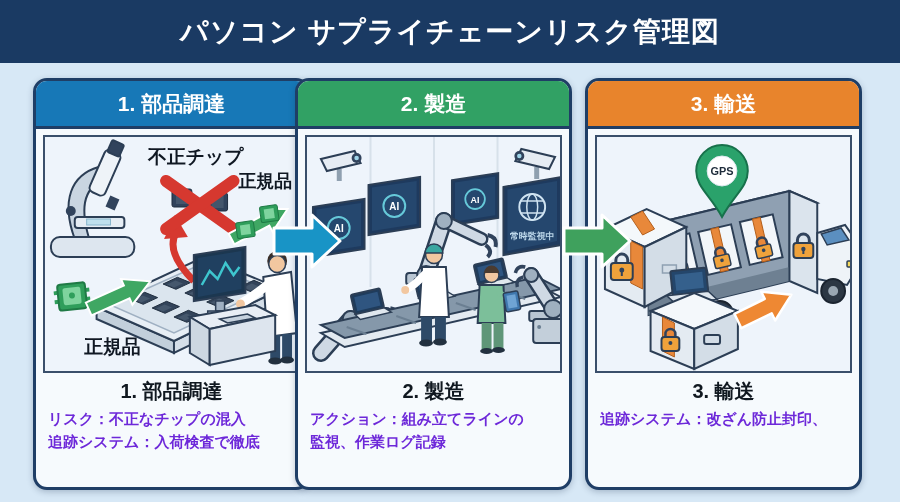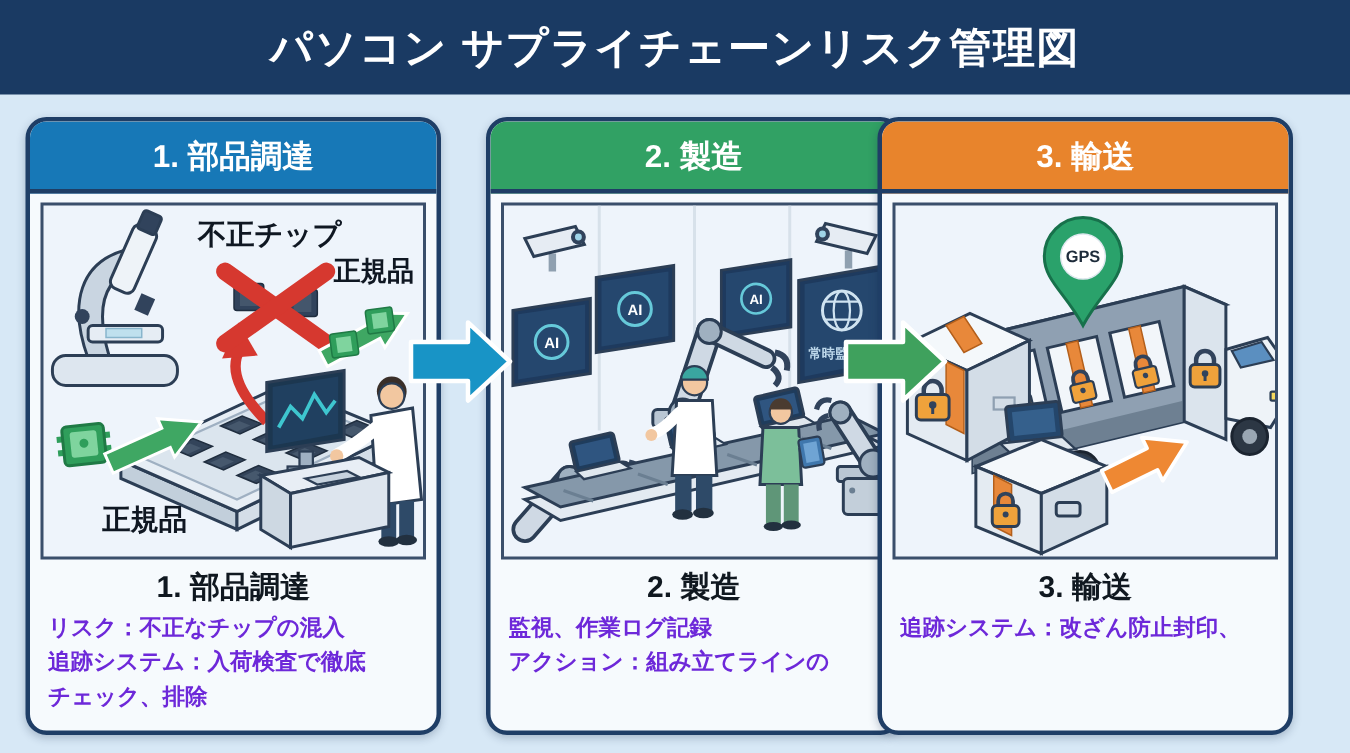--- a/index.html
+++ b/index.html
@@ -39,21 +39,21 @@
   }
   .flow-arrow{position:absolute;top:212px;width:70px;height:58px;z-index:6;}
 </style>
 </head>
 <body>
 
 <div class="titlebar">
   <div class="page-title">パソコン サプライチェーンリスク管理図</div>
 </div>
 
-<div class="panel" style="left:17px">
+<div class="panel" style="left:33px">
   <div class="panel-header hdr-blue">1. 部品調達</div>
   <div class="illus">
     <svg viewBox="0 0 255 234" preserveAspectRatio="none">
 
       <g>
         <path d="M 30,102 C 16,64 26,38 54,30 L 62,42 C 42,48 34,66 44,100 Z" fill="#c9d5e1" stroke="#2c3e55" stroke-width="2"></path>
         <g transform="rotate(24 58 40)">
           <rect x="50" y="12" width="17" height="46" rx="5" fill="#eef3f8" stroke="#2c3e55" stroke-width="2"></rect>
           <rect x="52" y="2" width="13" height="13" rx="2" fill="#31435c" stroke="#2c3e55" stroke-width="2"></rect>
         </g>
@@ -180,25 +180,24 @@
         <polygon points="146,180 166,192 166,228 146,216" fill="#cdd8e2" stroke="#2c3e55" stroke-width="2"></polygon>
         <polygon points="166,192 232,178 232,214 166,228" fill="#dde5ee" stroke="#2c3e55" stroke-width="2"></polygon>
         <polygon points="176,182 204,177 212,181 184,186" fill="#c6d2de" stroke="#2c3e55" stroke-width="1.5"></polygon>
       </g>
     </svg>
   </div>
   <div class="caption">
     <div class="cap-title">1. 部品調達</div>
     <div class="cap-line">リスク：不正なチップの混入</div>
     <div class="cap-line">追跡システム：入荷検査で徹底</div>
-    <div class="cap-line">チェック、排除</div>
   </div>
 </div>
 
-<div class="panel" style="left:324px">
+<div class="panel" style="left:295px">
   <div class="panel-header hdr-green">2. 製造</div>
   <div class="illus">
     <svg viewBox="0 0 255 234" preserveAspectRatio="none">
       <g stroke="#d7e1ea" stroke-width="2">
         <line x1="64" y1="0" x2="64" y2="150"></line>
           <line x1="128" y1="0" x2="128" y2="150"></line>
           <line x1="192" y1="0" x2="192" y2="150"></line>
       </g>
 
       <g transform="translate(14,12)">
@@ -317,22 +316,22 @@
         <path d="M 34,54 L 12,20" stroke="#2c3e55" stroke-width="16" stroke-linecap="round"></path>
         <path d="M 34,54 L 12,20" stroke="#cfd9e4" stroke-width="11" stroke-linecap="round"></path>
         <circle cx="34" cy="54" r="9" fill="#9fb0c0" stroke="#2c3e55" stroke-width="2"></circle>
         <circle cx="12" cy="20" r="7" fill="#9fb0c0" stroke="#2c3e55" stroke-width="2"></circle>
         <path d="M 6,12 q -8,-2 -10,6 M 4,22 q -8,2 -6,10" stroke="#31435c" stroke-width="3.5" fill="none"></path>
       </g>
     </svg>
   </div>
   <div class="caption">
     <div class="cap-title">2. 製造</div>
+    <div class="cap-line">アクション：組み立てラインの</div>
     <div class="cap-line">監視、作業ログ記録</div>
-    <div class="cap-line">アクション：組み立てラインの</div>
   </div>
 </div>
 
 <div class="panel" style="left:585px">
   <div class="panel-header hdr-orange">3. 輸送</div>
   <div class="illus">
     <svg viewBox="0 0 255 234" preserveAspectRatio="none">
 
       <g>
         <polygon points="52,88 194,54 222,66 80,100" fill="#f0f5fa" stroke="#2c3e55" stroke-width="2"></polygon>

